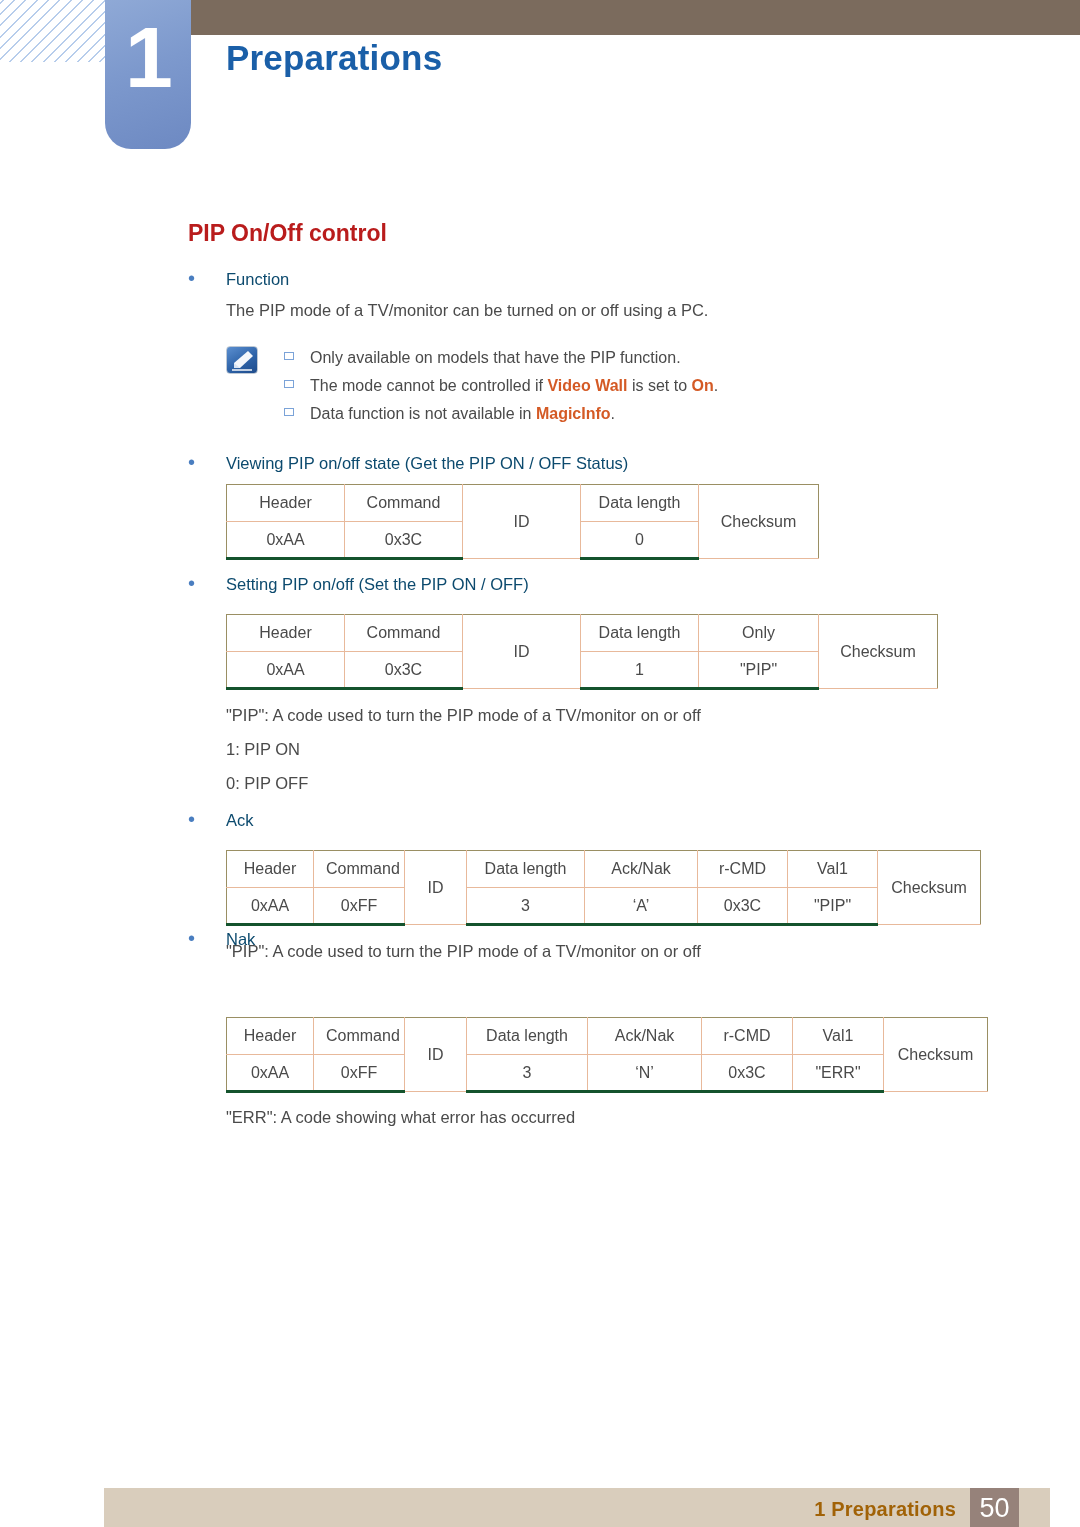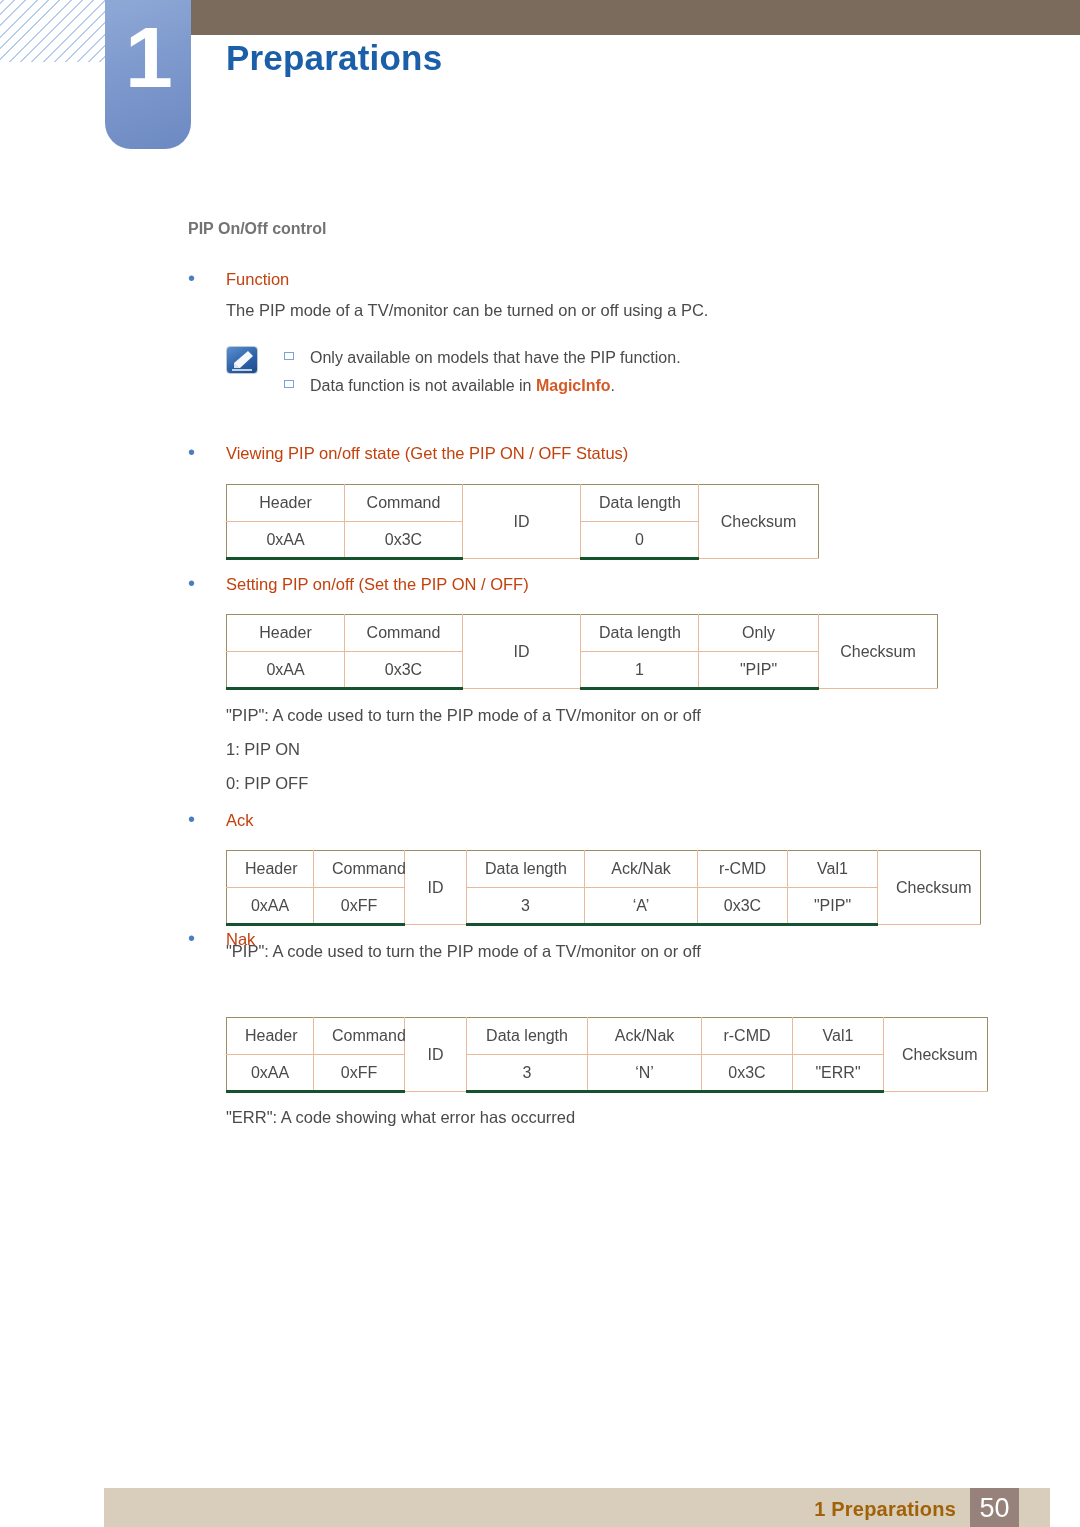--- a/index.html
+++ b/index.html
@@ -60,44 +60,44 @@
     left: 226px; top: 38px;
     font-size: 35px;
     font-weight: bold;
     color: #1a5fa8;
     letter-spacing: .2px;
   }
 
   .sec-title {
     position: absolute;
     left: 188px; top: 220px;
-    font-size: 16px;
+    font-size: 23px;
     font-weight: bold;
-    color: #737373;
+    color: #b91c1c;
   }
 
   .bullet-row {
     position: absolute;
     left: 188px;
     display: flex;
     align-items: flex-start;
   }
   .bullet-dot {
     width: 14px;
     flex: 0 0 14px;
     color: #4a7ec0;
     font-size: 20px;
     line-height: 20px;
     text-align: left;
   }
   .bullet-dot::before { content: "\2022"; }
   .bullet-text {
     margin-left: 24px;
     font-size: 16.5px;
-    color: #c2410c;
+    color: #0c4a6e;
     line-height: 22px;
     white-space: nowrap;
   }
 
   .plain-text {
     position: absolute;
     left: 226px;
     font-size: 16.5px;
     color: #4a4a4a;
     line-height: 22px;
@@ -150,21 +150,21 @@
     table-layout: fixed;
     border: 1px solid #9a8f63;
   }
   .proto-table td {
     border: 1px solid #e8b99b;
     text-align: center;
     vertical-align: middle;
     font-size: 16px;
     color: #4a4a4a;
     height: 37px;
-    padding: 0 18px;
+    padding: 0 12px;
     white-space: nowrap;
   }
   .proto-table .outer-l { border-left: 1px solid #9a8f63; }
   .proto-table .outer-r { border-right: 1px solid #9a8f63; }
   .proto-table .outer-t { border-top: 1px solid #9a8f63; }
   .proto-table .outer-b { border-bottom: 3px solid #14532d; }
 
   
   .footer-bar {
     position: absolute;
@@ -223,26 +223,30 @@
         <path d="M5 23 L25 23" stroke="#ffffff" stroke-width="1.6" opacity="0.9"></path>
       </svg>
     </div>
     <div class="note-list">
       <div class="note-item">
         <span class="note-sq"></span>
         <span class="note-txt"><span>Only available on models that have the PIP function.</span></span>
       </div>
       <div class="note-item">
         <span class="note-sq"></span>
+        <span class="note-txt"><span>The mode cannot be controlled if </span><span class="hl">Video Wall</span><span> is set to </span><span class="hl">On</span><span>.</span></span>
+      </div>
+      <div class="note-item">
+        <span class="note-sq"></span>
         <span class="note-txt"><span>Data function is not available in </span><span class="hl">MagicInfo</span><span>.</span></span>
       </div>
     </div>
   </div>
 
-  <div class="bullet-row" style="top:442px">
+  <div class="bullet-row" style="top:452px">
     <span class="bullet-dot"></span>
     <span class="bullet-text">Viewing PIP on/off state (Get the PIP ON / OFF Status)</span>
   </div>
 
   <table class="proto-table" style="left:226px; top:484px; width:592px;">
     <tbody>
         <tr>
       <td class="outer-l outer-t" style="width:118px">Header</td>
       <td class="outer-t" style="width:118px">Command</td>
       <td class="outer-t" rowspan="2" style="width:118px">ID</td>

